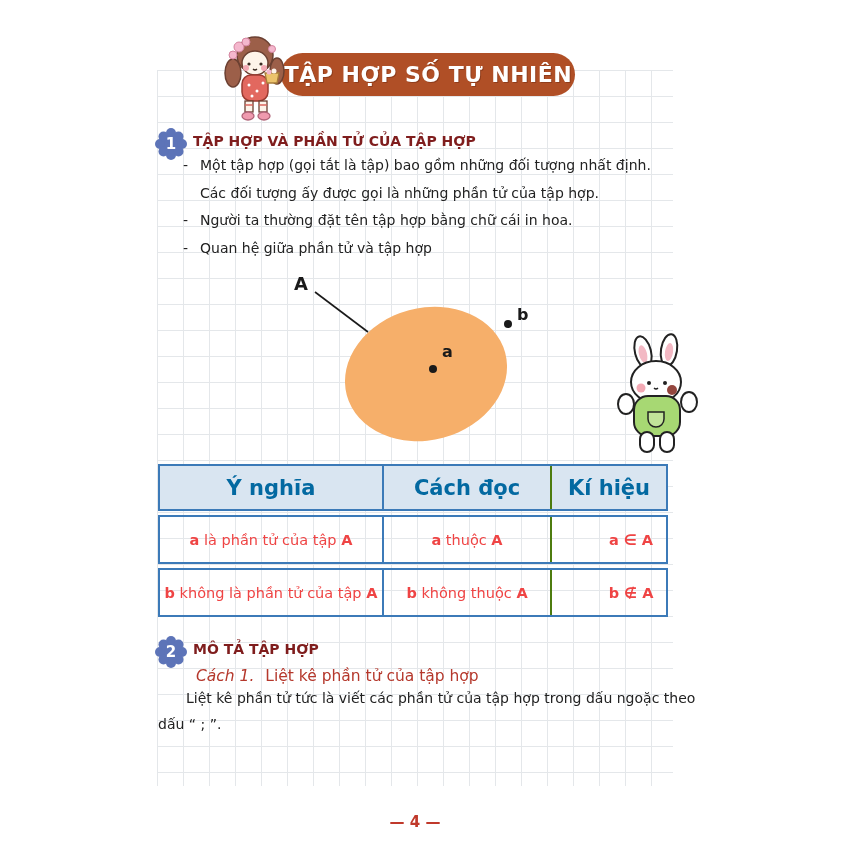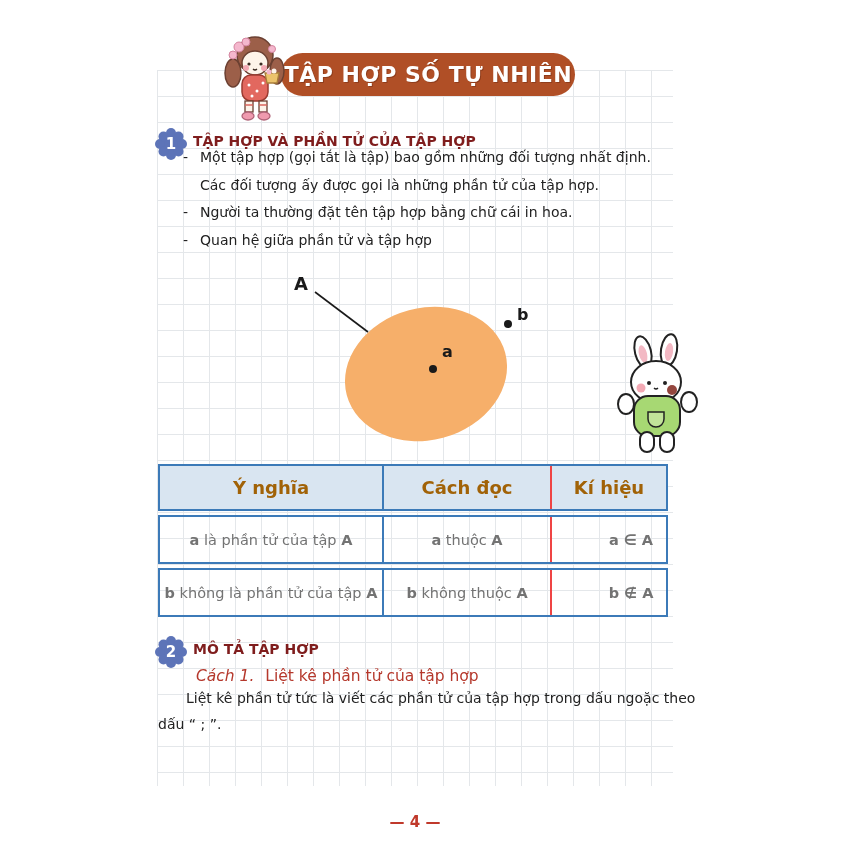--- a/index.html
+++ b/index.html
@@ -15,38 +15,38 @@
         justify-content:center;z-index:1;}
   .banner-title{color:#ffffff;font-weight:bold;font-size:22px;letter-spacing:.5px;
         text-shadow:1px 1px 0 #8f3d1c;white-space:nowrap;}
   .girl{position:absolute;left:219px;top:31px;z-index:2;}
   
   .badge{position:absolute;width:32px;height:32px;}
   .badge-num{position:absolute;left:0;top:0;width:32px;height:32px;display:flex;
         align-items:center;justify-content:center;color:#fff;font-weight:bold;font-size:15px;}
   .sec-title{position:absolute;color:#7f1d1d;font-weight:bold;font-size:14px;white-space:nowrap;}
   
-  .bullets{position:absolute;left:183px;top:144px;width:540px;font-size:14px;line-height:27.5px;}
+  .bullets{position:absolute;left:183px;top:152px;width:540px;font-size:14px;line-height:27.5px;}
   .bullet-line{white-space:nowrap;}
   .bullet-marker{display:inline-block;width:17px;}
   
   .diagram{position:absolute;left:280px;top:262px;}
   .bunny{position:absolute;left:612px;top:330px;}
   
   .rel-table{position:absolute;left:158px;top:464px;width:510px;}
   .t-row{display:flex;border:2px solid #3c7ab8;box-sizing:border-box;margin-bottom:4px;background:transparent;}
   .t-row.head{background:#d9e5f1;height:47px;}
   .t-row.body-row{height:49px;}
   .t-cell{display:flex;align-items:center;justify-content:center;box-sizing:border-box;
         text-align:center;white-space:nowrap;}
   .c1{width:222px;}
   .c2{width:168px;border-left:2px solid #3c7ab8;}
-  .c3{flex:1;border-left:2px solid #ef4444;}
-  .head .t-cell{color:#a16207;font-weight:bold;font-size:18px;}
-  .body-row .t-cell{color:#737373;font-size:14.5px;}
+  .c3{flex:1;border-left:2px solid #4d7c0f;}
+  .head .t-cell{color:#0369a1;font-weight:bold;font-size:21px;}
+  .body-row .t-cell{color:#ef4444;font-size:14.5px;}
   .body-row b{font-weight:bold;}
   .sym{font-size:15.5px;padding-left:44px;}
   
   .method{position:absolute;left:196px;top:667px;font-size:15.5px;font-weight:normal;
         color:#b5382c;white-space:nowrap;}
   .method .lbl{font-style:italic;}
   .method .ttl{margin-left:6px;}
   .para{position:absolute;left:158px;top:685px;width:545px;font-size:14px;line-height:26px;color:#222;}
   .para .pline{white-space:nowrap;}
   .para .pline.first{text-indent:28px;}

